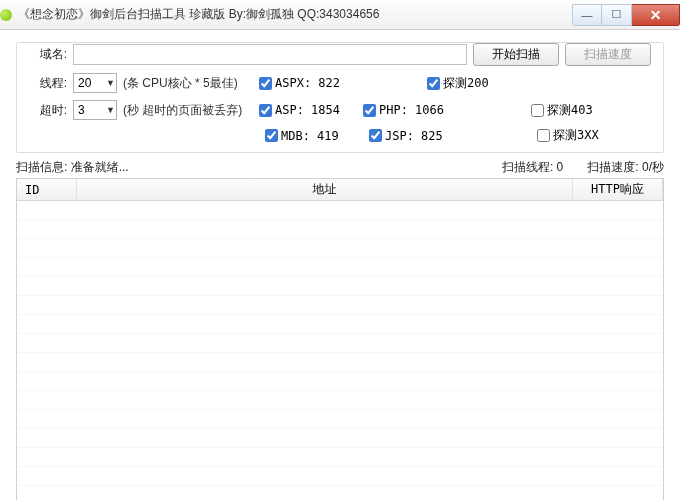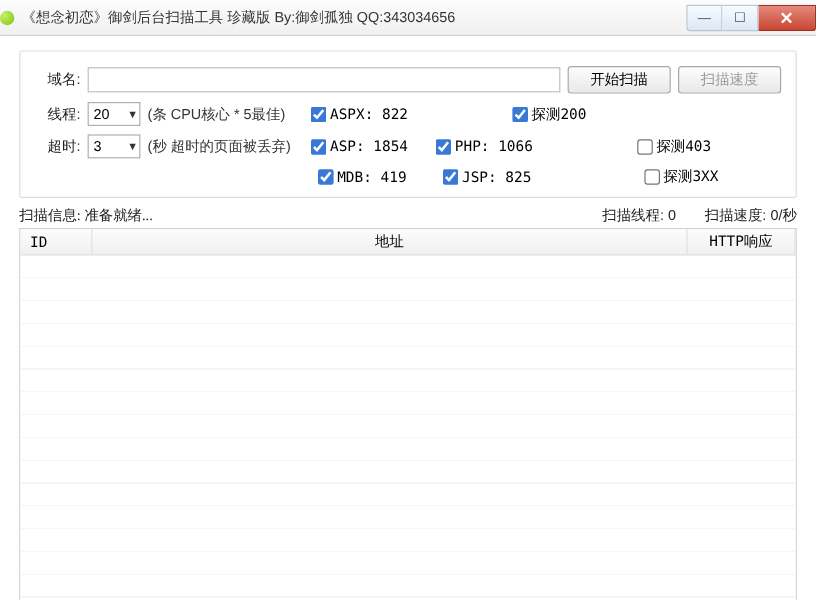--- a/index.html
+++ b/index.html
@@ -4,38 +4,38 @@
 <style>
 * { box-sizing: border-box; margin: 0; padding: 0; }
 body { font-family: "Microsoft YaHei", SimSun, Arial, sans-serif; font-size: 12px; background: #fff; width: 680px; height: 500px; overflow: hidden; }
 .titlebar { height: 30px; background: linear-gradient(#fdfdfd,#f0f0f0); border-bottom: 1px solid #d0d0d0; display: flex; align-items: center; padding-left: 0; }
 .titlebar .orb { width: 12px; height: 12px; border-radius: 50%; background: radial-gradient(circle at 30% 30%, #c6f06a, #7ec400); margin-right: 6px; }
 .titlebar .title { flex: 1; color: #333; }
 .winbtns { display: flex; height: 22px; }
 .winbtn { width: 30px; border: 1px solid #b8c8d8; border-left: none; background: linear-gradient(#f8fbfe,#dce8f4); display: flex; align-items: center; justify-content: center; font-size: 11px; color: #405060; }
 .winbtn:first-child { border-left: 1px solid #b8c8d8; border-radius: 0 0 0 3px; }
 .winbtn.close { width: 48px; background: linear-gradient(#e58a7e,#c84531); color: #fff; font-size: 14px; font-weight: bold; border-color: #a03020; border-radius: 0 0 3px 0; }
-.panel { margin: 12px 16px 0 16px; border: 1px solid #dcdcdc; border-radius: 2px; padding: 12px 12px 8px 12px; background: #fff; }
+.panel { margin: 12px 16px 0 16px; border: 1px solid #dcdcdc; border-radius: 2px; padding: 0 12px 8px 12px; background: #fff; }
 .row { display: flex; align-items: center; margin-bottom: 7px; gap: 6px; }
 .lbl { width: 38px; text-align: right; color: #222; }
 input.txt { height: 21px; border: 1px solid #c0c0c0; padding: 0 4px; font-size: 12px; }
 .domain { flex: 1; }
 .btn { height: 23px; padding: 0 18px; border: 1px solid #a8a8a8; border-radius: 3px; background: linear-gradient(#fdfdfd,#e8e8e8); font-size: 12px; cursor: pointer; }
 .btn:disabled { color: #9a9a9a; }
 .combo { position: relative; display: inline-flex; align-items: center; }
 .combo input { width: 44px; height: 20px; border: 1px solid #b0b0b0; padding: 0 14px 0 4px; font-size: 12px; }
 .combo .arrow { position: absolute; right: 2px; font-size: 9px; pointer-events: none; color: #333; }
 .hint { color: #333; margin-right: 4px; }
 .chk { display: inline-flex; align-items: center; gap: 3px; font-family: SimSun,monospace; font-size: 12px; }
 .chk input { width: 13px; height: 13px; accent-color: #3a78d6; }
 .col1 { width: 98px; }
 .col2 { width: 98px; }
 .col3 { width: 58px; }
 .statusrow { display: flex; margin: 6px 16px 2px 16px; font-size: 12px; color: #222; }
-.statusrow .left { flex: 1; font-family: Liberation Serif, serif; }
+.statusrow .left { flex: 1; }
 .statusrow .mid { margin-right: 24px; }
 .grid { margin: 2px 16px 14px 16px; border: 1px solid #d0d0d0; height: 338px; background: #fff; display: flex; flex-direction: column; }
 .gridhead { display: flex; background: linear-gradient(#fcfcfc,#f0f0f0); border-bottom: 1px solid #d8d8d8; height: 22px; align-items: center; font-family: SimSun,monospace; }
 .gridhead .gh { border-right: 1px solid #e0e0e0; padding: 0 8px; height: 100%; display: flex; align-items: center; }
 .gh-id { width: 60px; }
 .gh-addr { flex: 1; justify-content: center; }
 .gh-http { width: 90px; justify-content: center; }
 .gridbody { flex: 1; background: repeating-linear-gradient(#ffffff 0, #ffffff 18px, #f6f6f6 18px, #f6f6f6 19px); }
 </style>
 </head>

